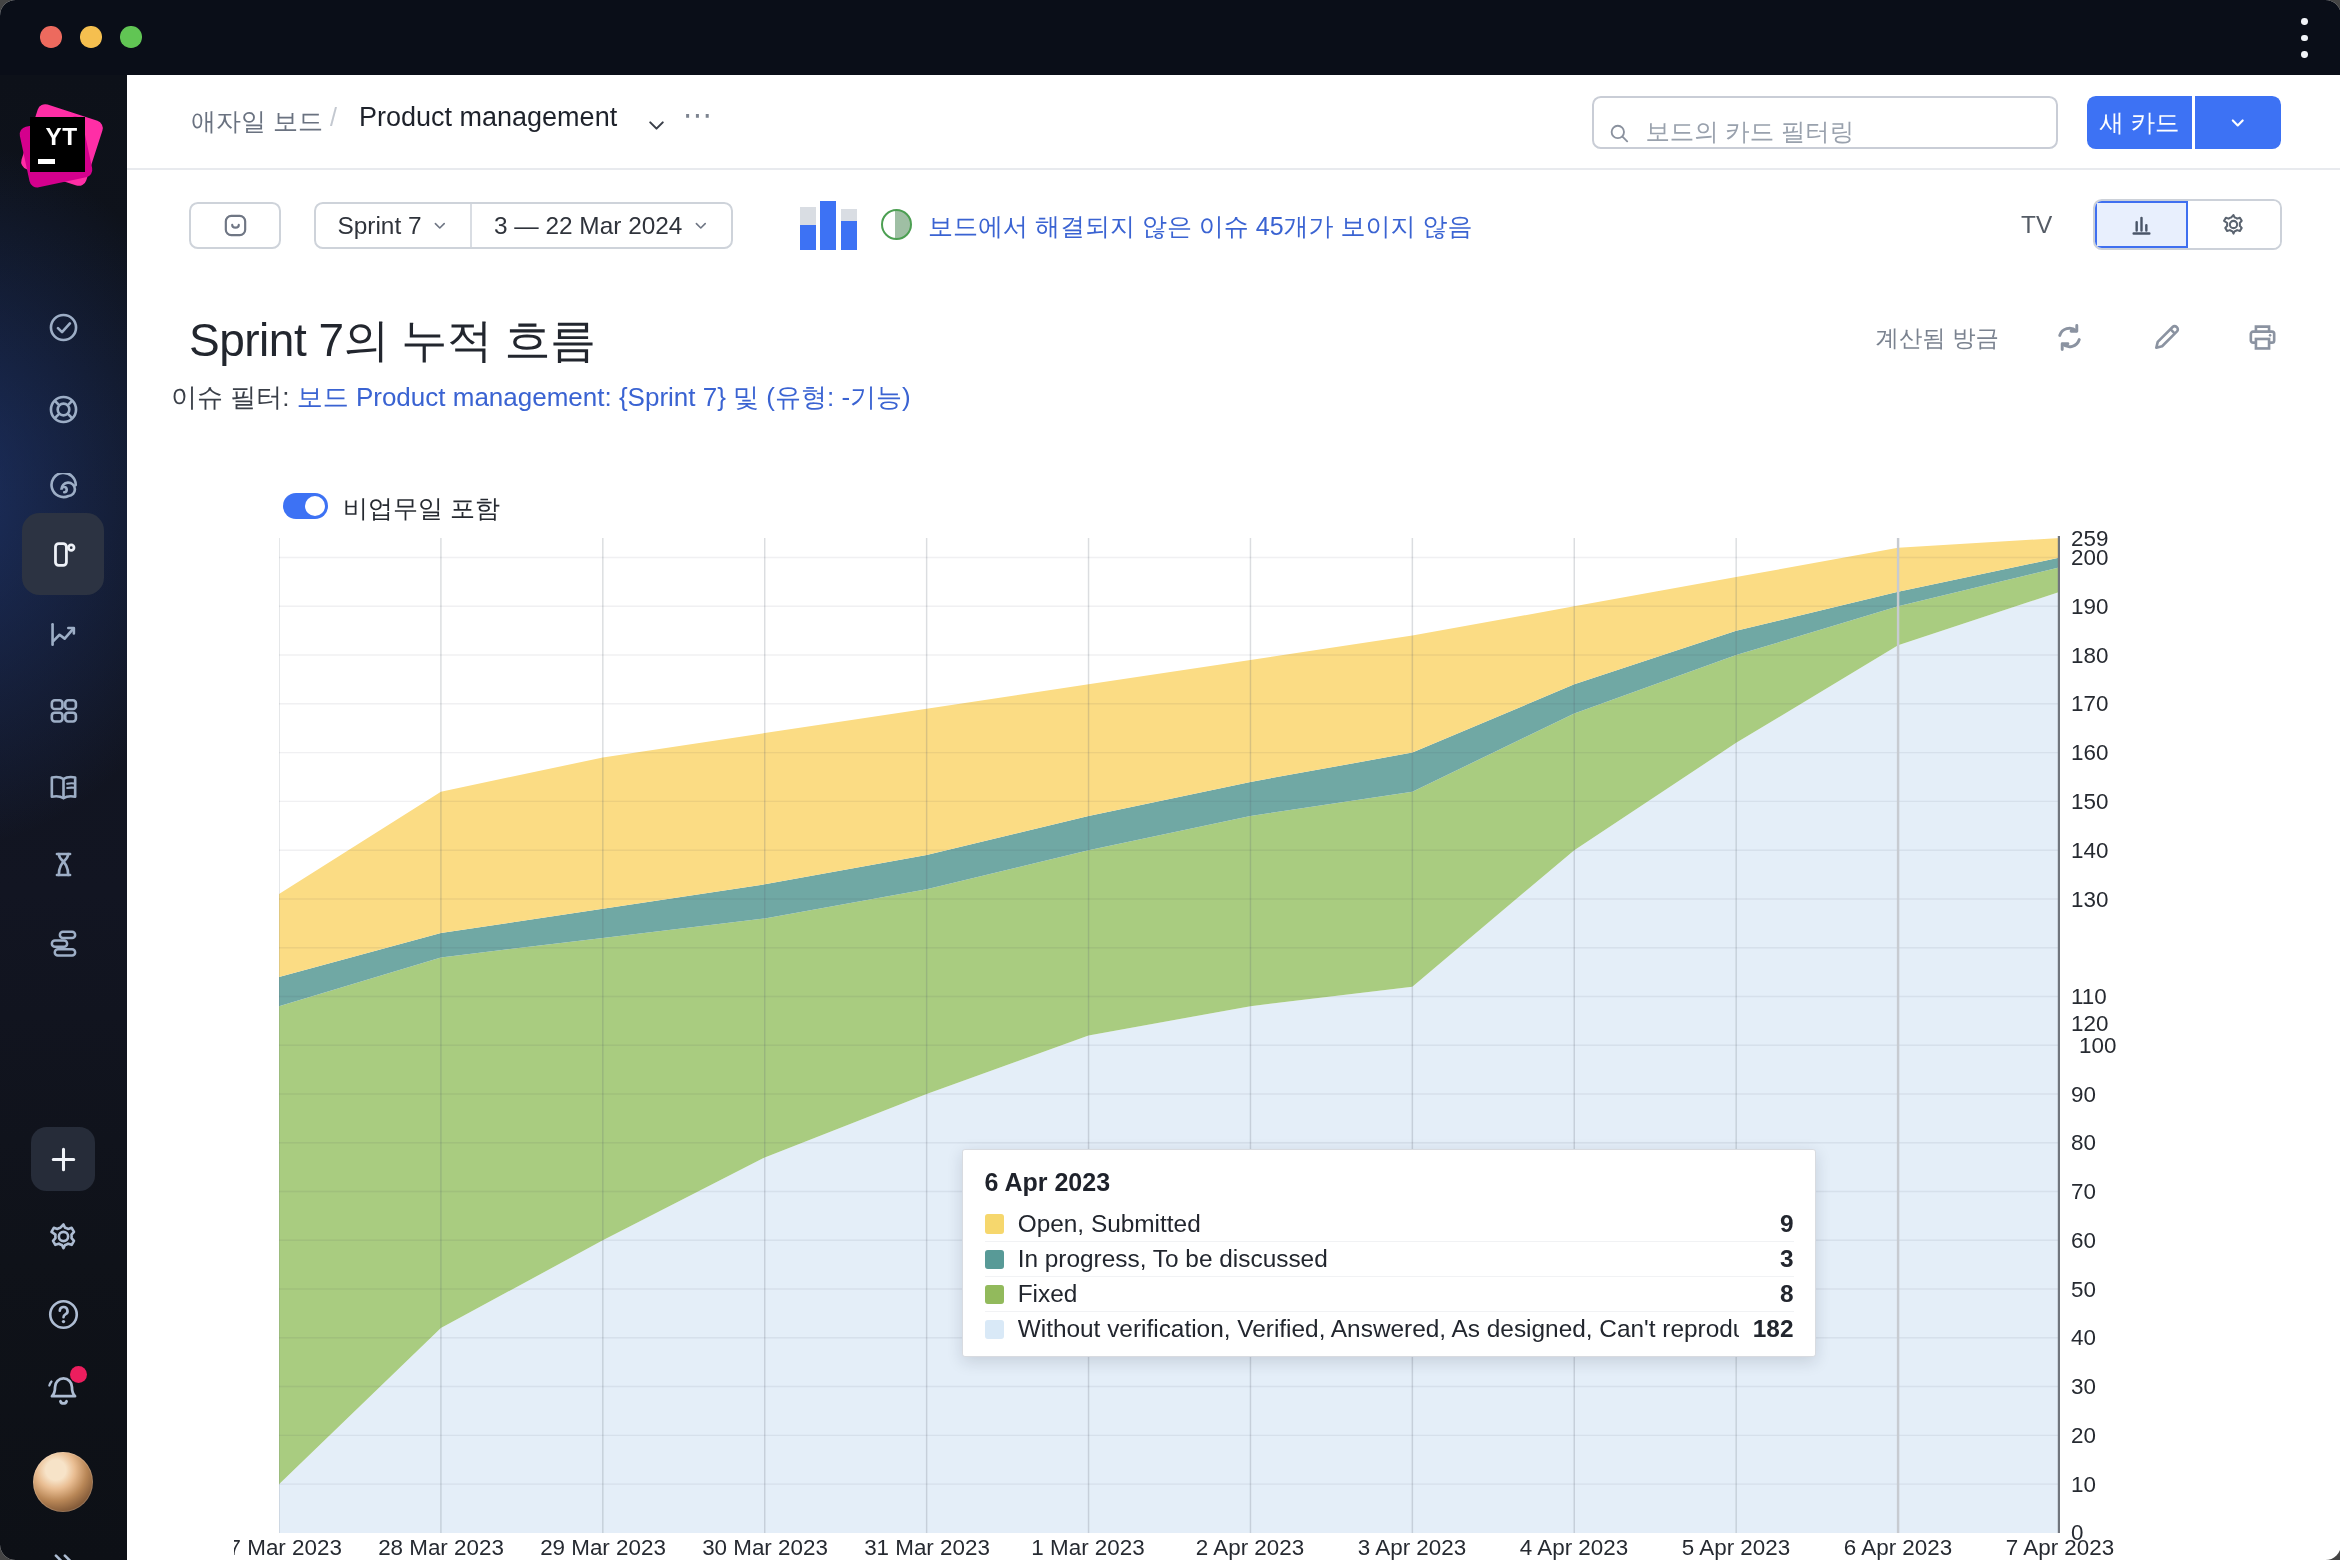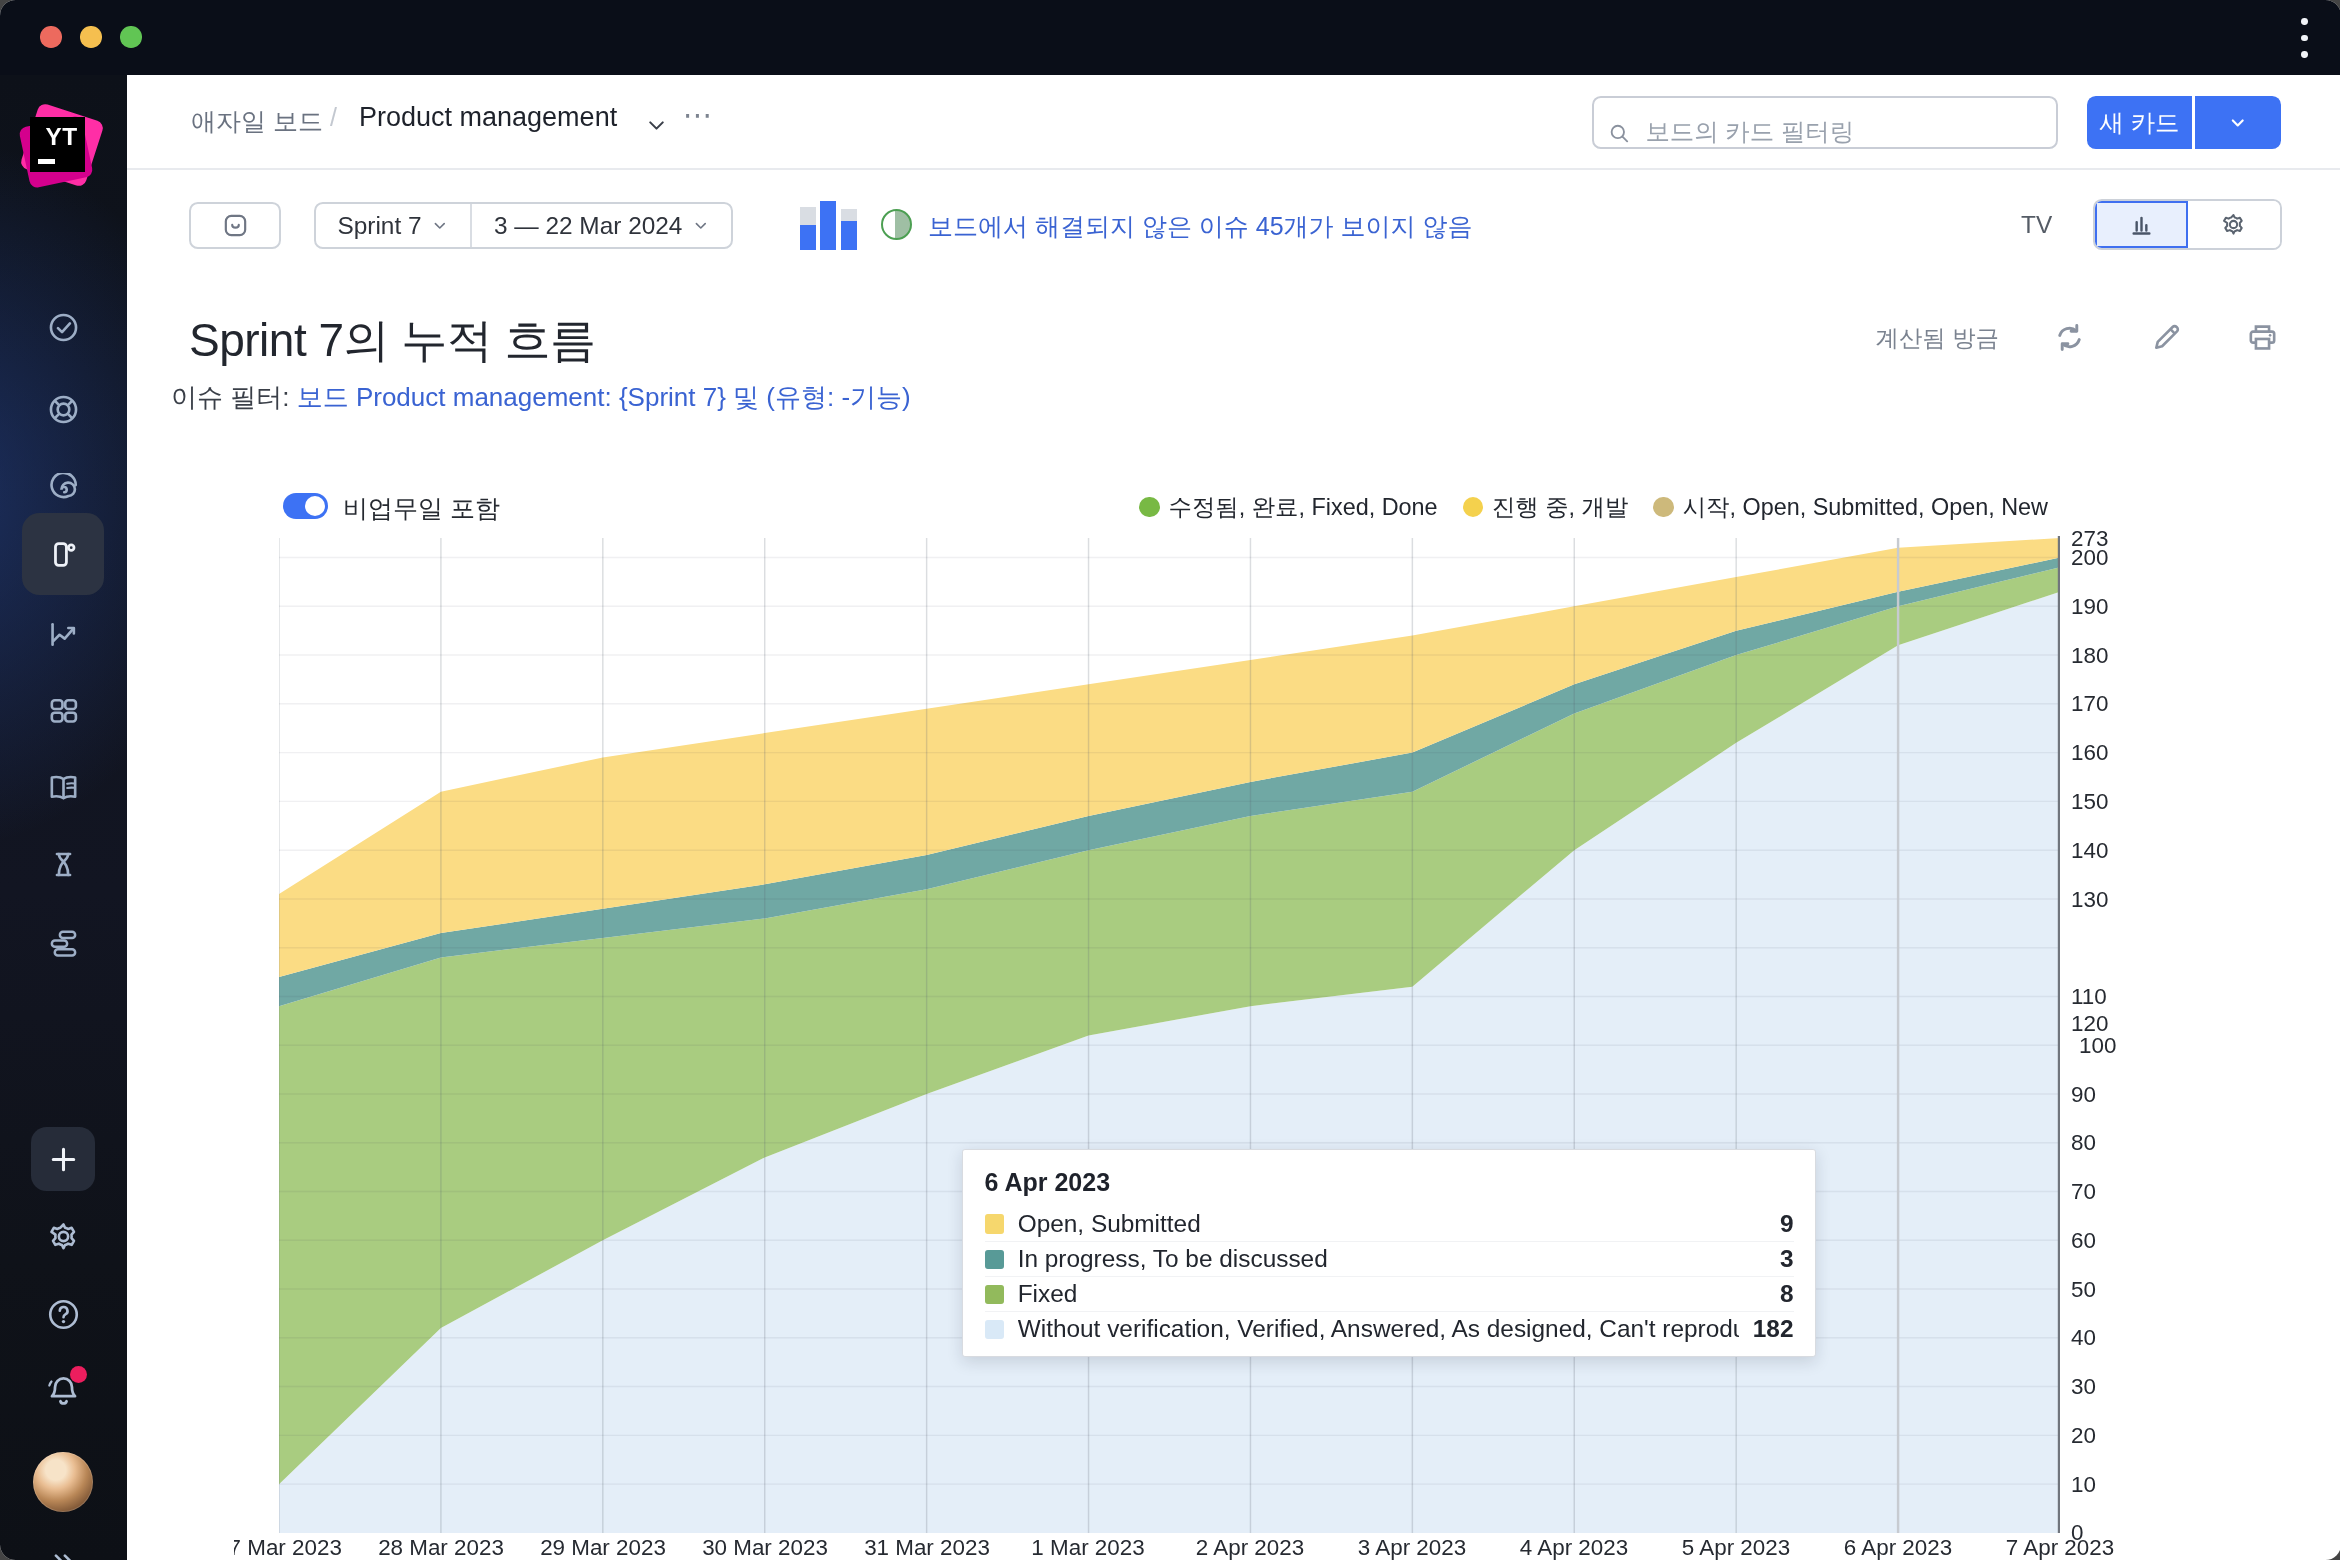--- a/index.html
+++ b/index.html
@@ -311,34 +311,20 @@
         <rect x="7.5" y="13" width="9" height="6.5" fill="#fff" stroke="currentColor" stroke-width="1.8"></rect>
         <circle cx="17.2" cy="10.5" r=".9" fill="currentColor"></circle>
       </svg>
   </div>
   <div class="subtitle"><span>이슈 필터: </span><a>보드 Product management: {Sprint 7} 및 (유형: -기능)</a></div>
 
   <div class="toggle">
       <div class="knob"></div>
     </div>
   <div class="toggle-label">비업무일 포함</div>
-  <div class="legend" id="legend">
-      <div class="li">
-        <span class="dot" style="background:#78b944"></span>
-        <span>수정됨, 완료, Fixed, Done</span>
-      </div>
-      <div class="li">
-        <span class="dot" style="background:#f4d14d"></span>
-        <span>진행 중, 개발</span>
-      </div>
-      <div class="li">
-        <span class="dot" style="background:#cdb97b"></span>
-        <span>시작, Open, Submitted, Open, New</span>
-      </div>
-    </div>
 
   <svg class="chart-svg" id="chart" width="1781" height="997" viewBox="0 0 1826 1022">
       <path d="M0,972 L166,812 L332,722 L498,637 L664,572 L830,512 L996,482 L1162,462 L1328,322 L1494,212 L1660,112 L1826,57 L1826,1022 L1660,1022 L1494,1022 L1328,1022 L1162,1022 L996,1022 L830,1022 L664,1022 L498,1022 L332,1022 L166,1022 L0,1022 Z" fill="#e4eef8"></path>
       <path d="M0,482 L166,432 L332,412 L498,392 L664,362 L830,322 L996,287 L1162,262 L1328,182 L1494,122 L1660,72 L1826,32 L1826,57 L1660,112 L1494,212 L1328,322 L1162,462 L996,482 L830,512 L664,572 L498,637 L332,722 L166,812 L0,972 Z" fill="#a9cc80"></path>
       <path d="M0,452 L166,407 L332,382 L498,357 L664,327 L830,287 L996,252 L1162,222 L1328,152 L1494,97 L1660,57 L1826,22 L1826,32 L1660,72 L1494,122 L1328,182 L1162,262 L996,287 L830,322 L664,362 L498,392 L332,412 L166,432 L0,482 Z" fill="#70a8a4"></path>
       <path d="M0,367 L166,262 L332,227 L498,202 L664,177 L830,152 L996,127 L1162,102 L1328,72 L1494,42 L1660,12 L1826,2 L1826,22 L1660,57 L1494,97 L1328,152 L1162,222 L996,252 L830,287 L664,327 L498,357 L332,382 L166,407 L0,452 Z" fill="#fbdc84"></path>
       <line x1="0" y1="2" x2="0" y2="1022" stroke="rgba(90,98,112,0.22)" stroke-width="1.5"></line>
       <line x1="166" y1="2" x2="166" y2="1022" stroke="rgba(90,98,112,0.22)" stroke-width="1.5"></line>
       <line x1="332" y1="2" x2="332" y2="1022" stroke="rgba(90,98,112,0.22)" stroke-width="1.5"></line>
       <line x1="498" y1="2" x2="498" y2="1022" stroke="rgba(90,98,112,0.22)" stroke-width="1.5"></line>
@@ -367,21 +353,21 @@
       <line x1="0" y1="272" x2="1825" y2="272" stroke="rgba(40,48,64,0.07)" stroke-width="1.5"></line>
       <line x1="0" y1="222" x2="1825" y2="222" stroke="rgba(40,48,64,0.07)" stroke-width="1.5"></line>
       <line x1="0" y1="172" x2="1825" y2="172" stroke="rgba(40,48,64,0.07)" stroke-width="1.5"></line>
       <line x1="0" y1="122" x2="1825" y2="122" stroke="rgba(40,48,64,0.07)" stroke-width="1.5"></line>
       <line x1="0" y1="72" x2="1825" y2="72" stroke="rgba(40,48,64,0.07)" stroke-width="1.5"></line>
       <line x1="0" y1="22" x2="1825" y2="22" stroke="rgba(40,48,64,0.07)" stroke-width="1.5"></line>
       <line x1="1660" y1="2" x2="1660" y2="1022" stroke="#c7cbd1" stroke-width="2.5"></line>
       <line x1="1825" y1="0" x2="1825" y2="1022" stroke="#70757d" stroke-width="2.5"></line>
     </svg>
   <div id="ylabels">
-      <div class="ylab" style="top: 526px;">273</div>
+      <div class="ylab" style="top: 526px;">259</div>
       <div class="ylab" style="top: 545px;">200</div>
       <div class="ylab" style="top: 594px;">190</div>
       <div class="ylab" style="top: 643px;">180</div>
       <div class="ylab" style="top: 691px;">170</div>
       <div class="ylab" style="top: 740px;">160</div>
       <div class="ylab" style="top: 789px;">150</div>
       <div class="ylab" style="top: 838px;">140</div>
       <div class="ylab" style="top: 887px;">130</div>
       <div class="ylab" style="top: 982px; margin-top: 29px;">120</div>
       <div class="ylab" style="top: 984px;">110</div>

